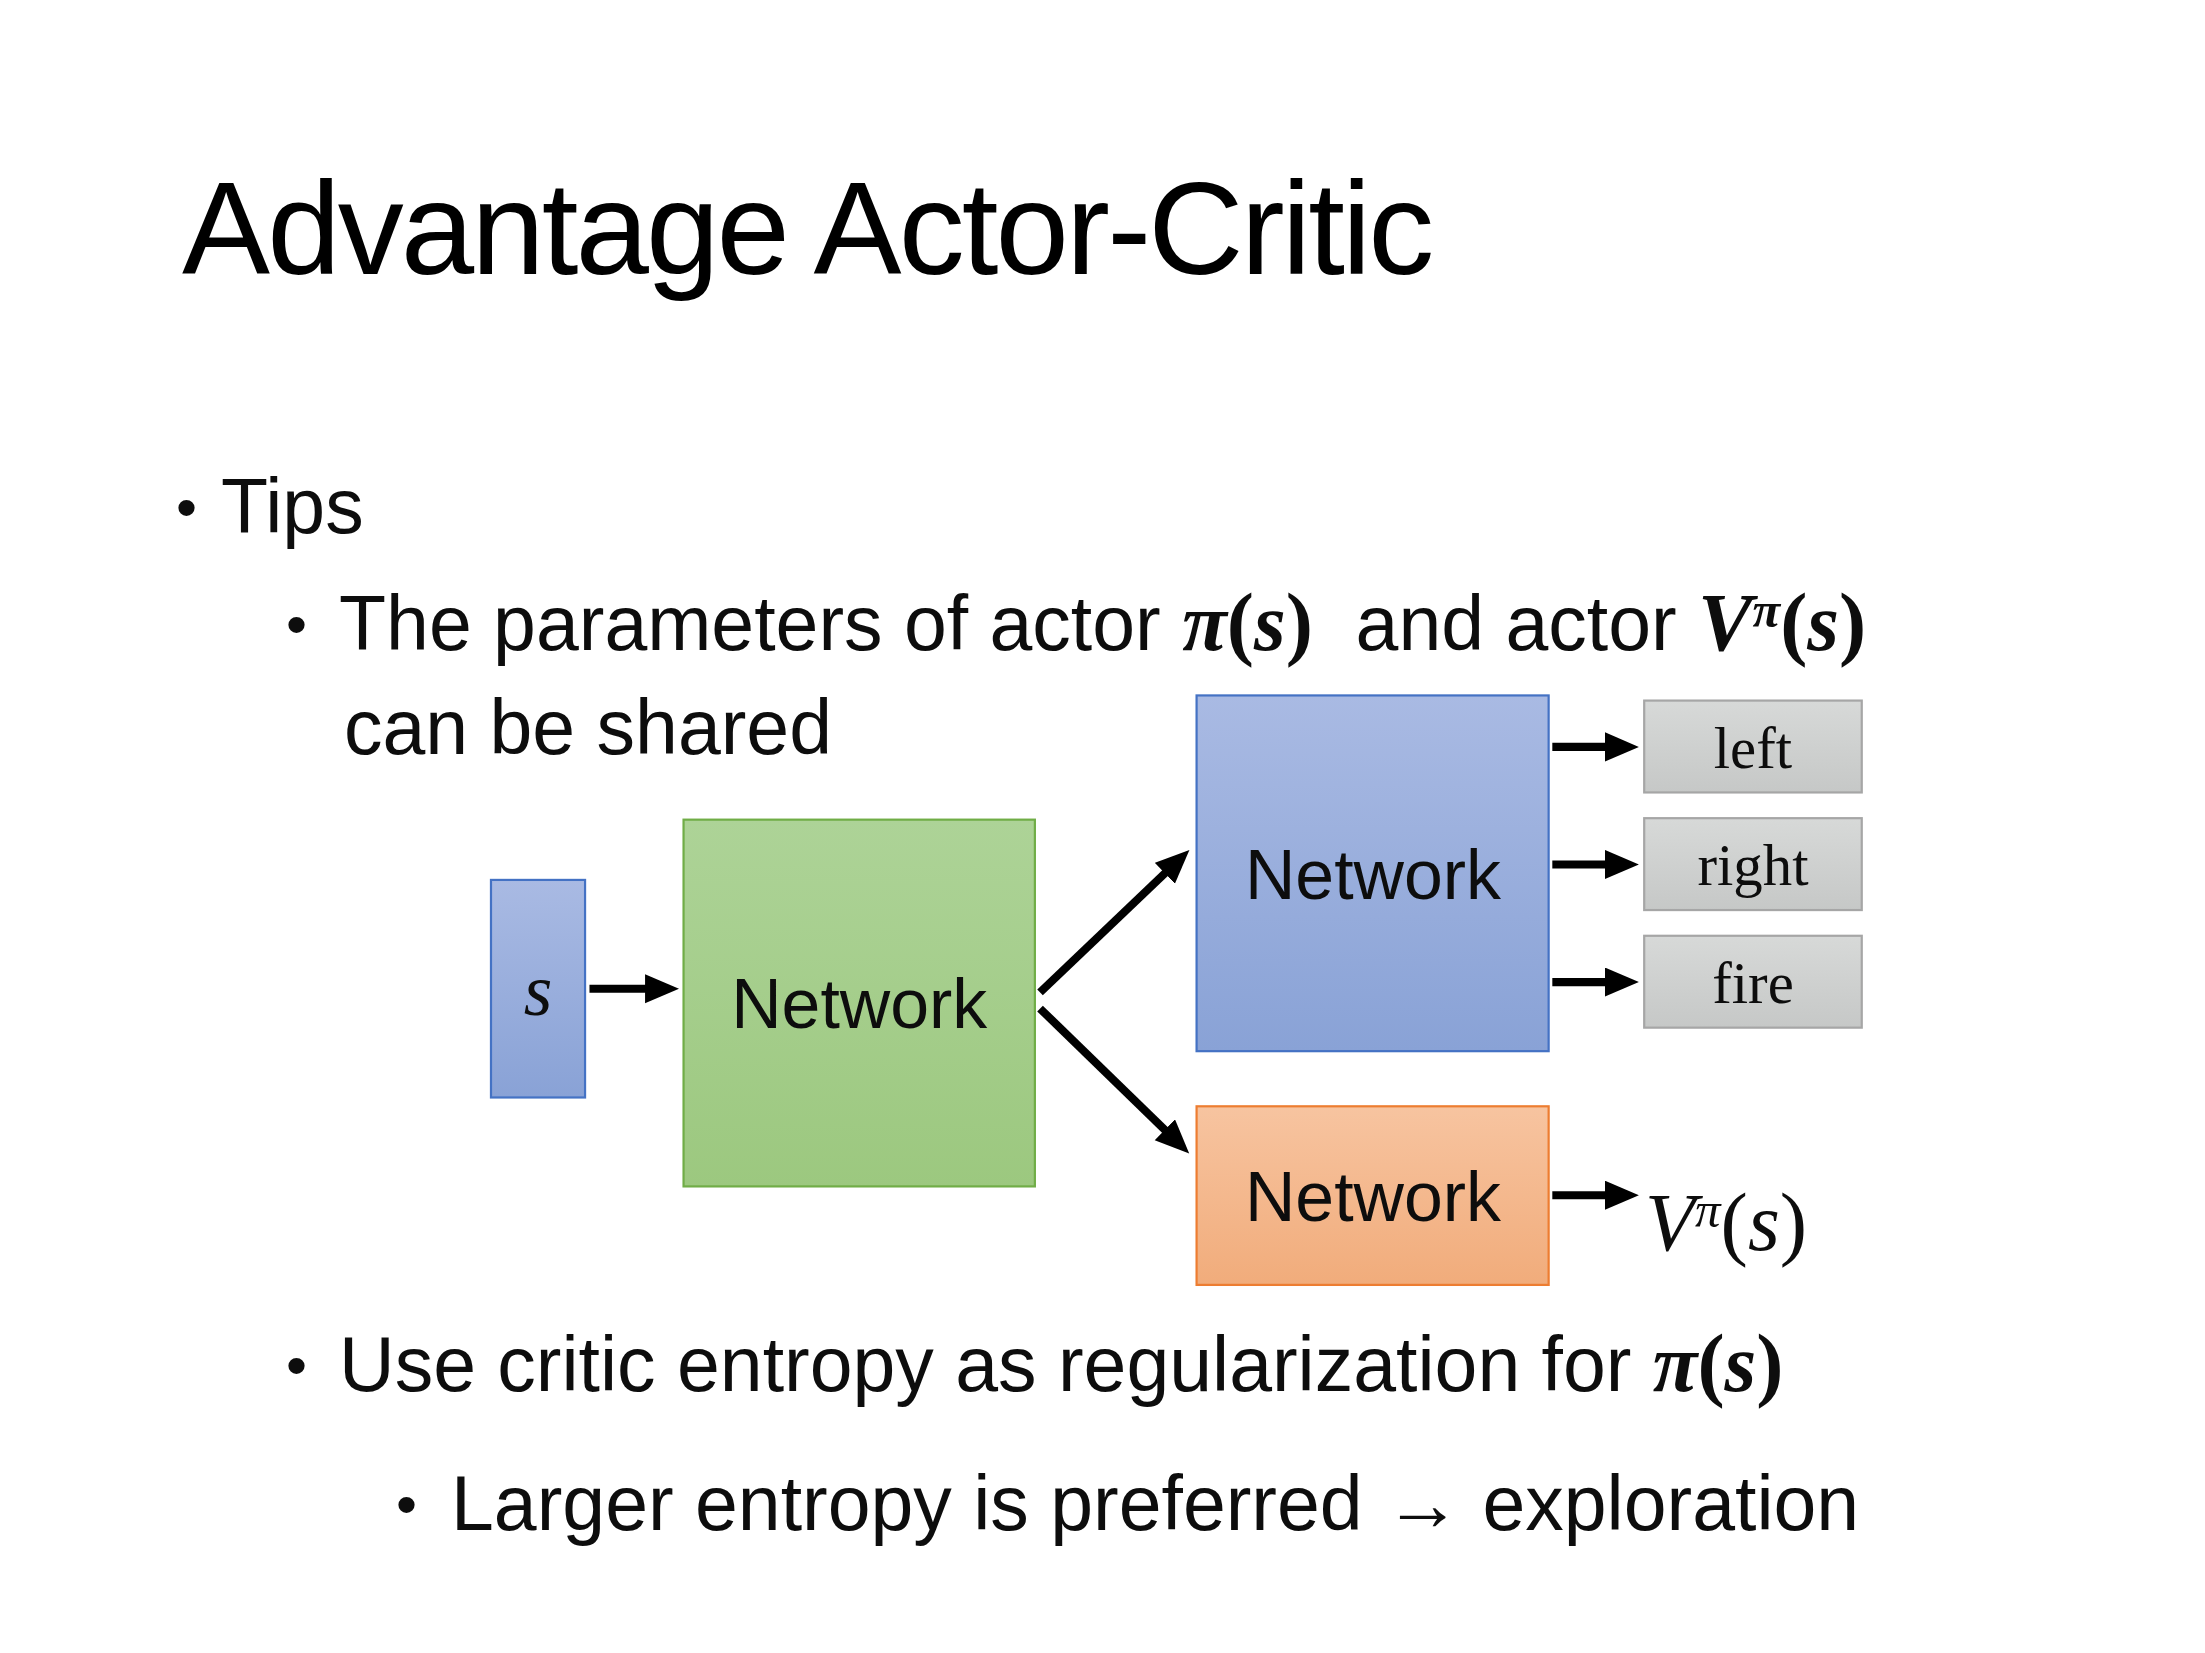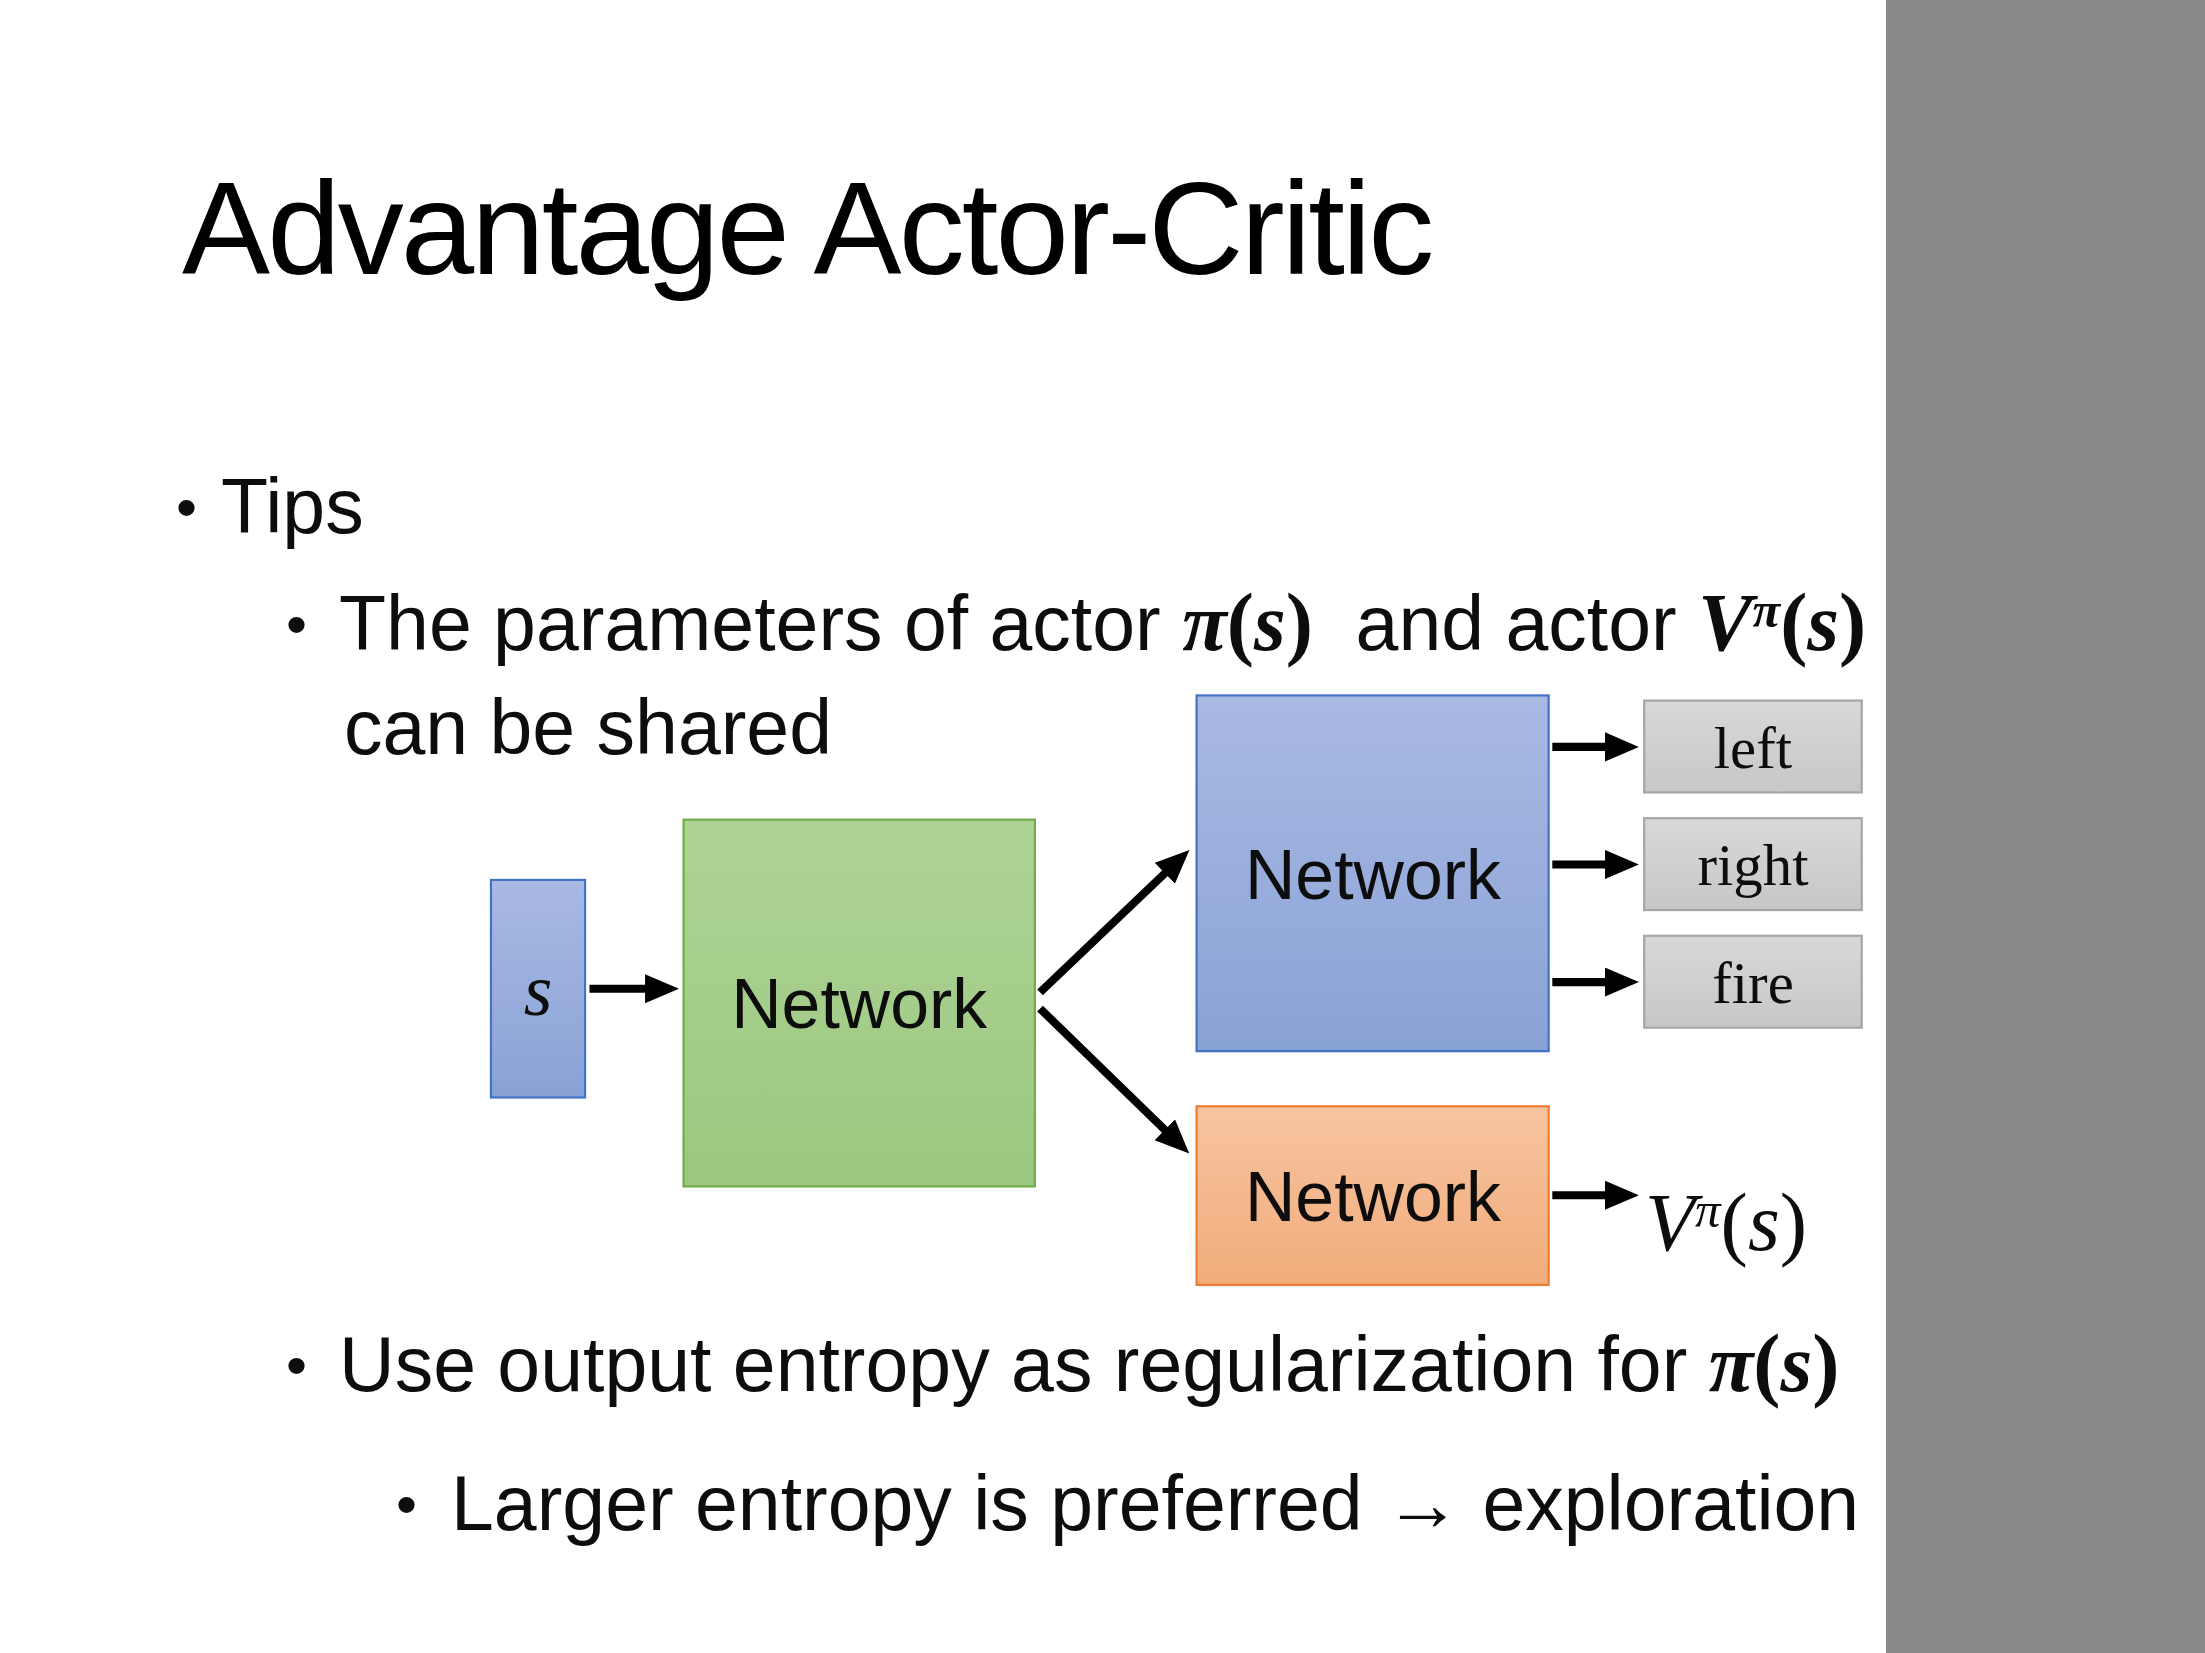--- a/index.html
+++ b/index.html
@@ -1,17 +1,17 @@
 <!DOCTYPE html>
 <html style="font-size:11.8px"><head>
 <meta charset="utf-8">
 <style>
   html,body { margin:0; padding:0; background:#888; }
   .slide {
-    position:relative; width:1886px; height:1654px; background:#ffffff;
+    position:relative; width:2205px; height:1654px; background:#ffffff;
     font-family:"Liberation Sans", sans-serif; color:#0d0d0d; overflow:hidden;
   }
   .abs { position:absolute; }
   .title {
     left:182px; top:163px; font-size:132px; line-height:1;
     letter-spacing:-2.9px; color:#000; white-space:nowrap;
   }
   .row { position:absolute; display:flex; align-items:baseline; white-space:pre; }
   .row .dot { font-size:0.78em; transform:translateY(-0.08em); }
   .row-l1 { left:176px; top:453px;  font-size:77px; column-gap:24px; }
@@ -104,21 +104,21 @@
     <line x1="2112" y1="1016" x2="2188" y2="1016" stroke="#000" stroke-width="11" marker-end="url(#ah)"></line>
     <line x1="2112" y1="1176" x2="2188" y2="1176" stroke="#000" stroke-width="11" marker-end="url(#ah)"></line>
     <line x1="2112" y1="1336" x2="2188" y2="1336" stroke="#000" stroke-width="11" marker-end="url(#ah)"></line>
     <line x1="2112" y1="1626" x2="2188" y2="1626" stroke="#000" stroke-width="11" marker-end="url(#ah)"></line>
   </svg>
 
   <div class="abs vout"><span class="var">V</span><sup>π</sup><span>(</span><span class="var">s</span><span>)</span></div>
 
   <div class="row row-l2c">
     <span class="dot">•</span>
-    <span class="line"><span>Use output entropy as regularization for </span><span class="math"><span class="var">π</span><span>(</span><span class="var">s</span><span>)</span></span></span>
+    <span class="line"><span>Use critic entropy as regularization for </span><span class="math"><span class="var">π</span><span>(</span><span class="var">s</span><span>)</span></span></span>
   </div>
 
   <div class="row row-l3">
     <span class="dot">•</span>
     <span class="line">Larger entropy is preferred → exploration</span>
   </div>
 
 </div>
 
 

